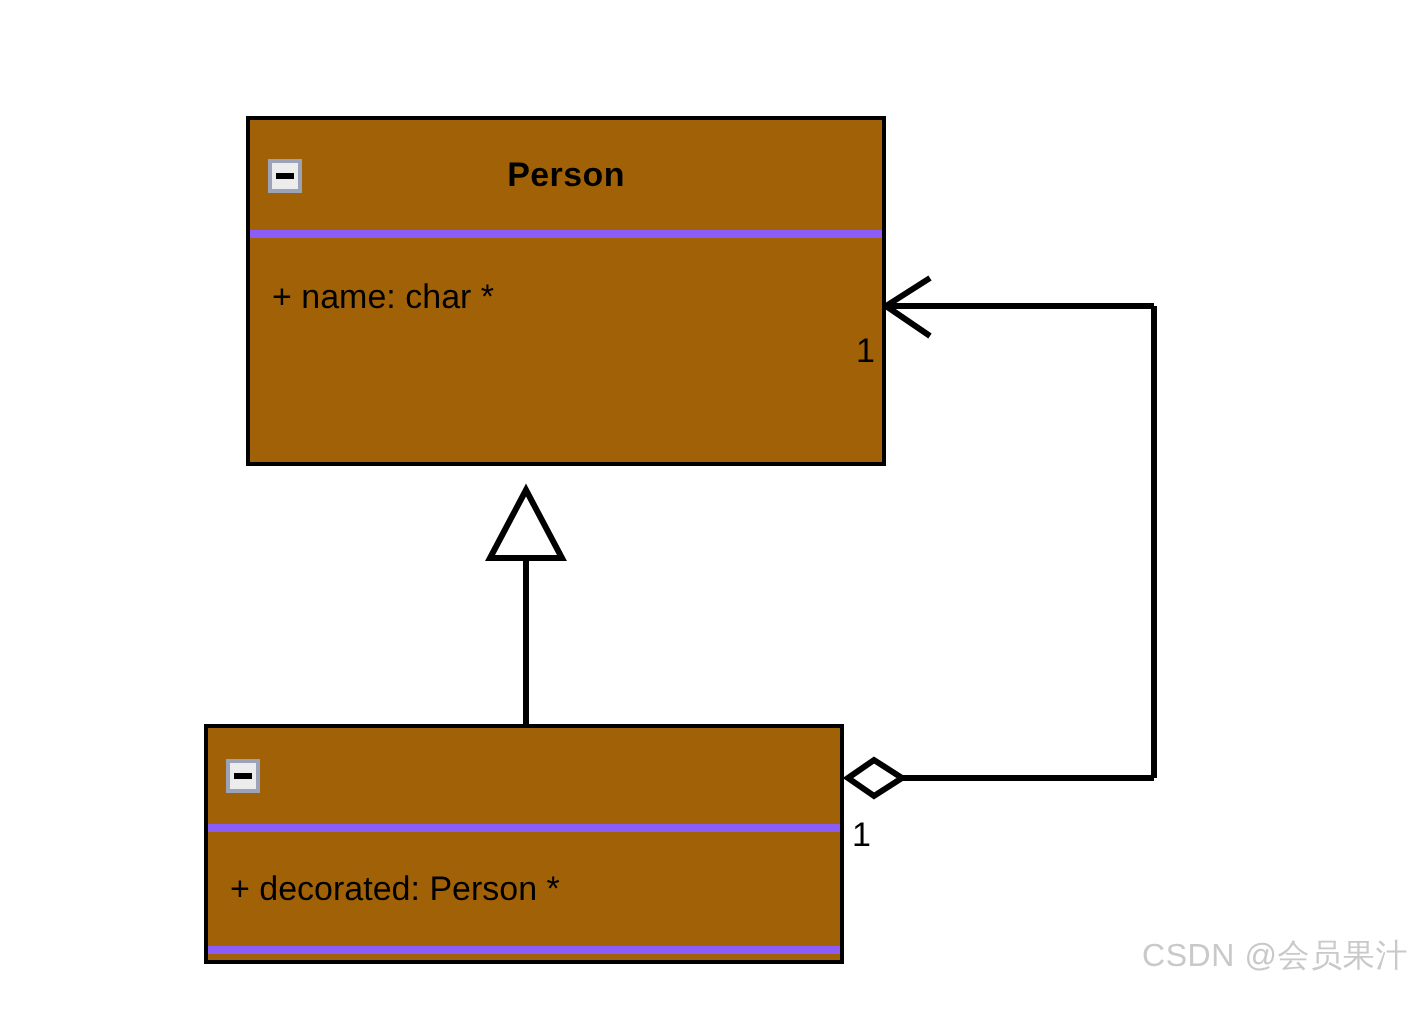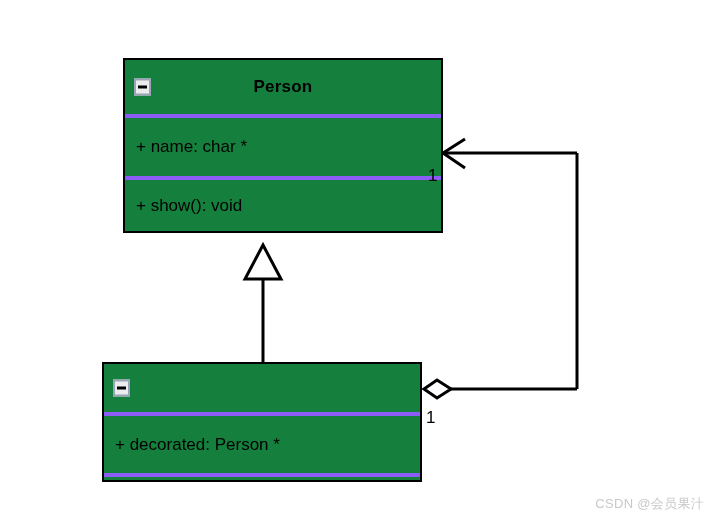--- a/index.html
+++ b/index.html
@@ -17,21 +17,21 @@
   }
   #canvas {
     position: absolute;
     inset: 0;
     width: 712px;
     height: 513px;
   }
   
   .uml-class {
     position: absolute;
-    background: #15803d;
+    background: #a16207;
     border: 2px solid #000000;
     box-sizing: border-box;
     display: flex;
     flex-direction: column;
   }
   .uml-compartment {
     position: relative;
     box-sizing: border-box;
   }
   .uml-compartment + .uml-compartment {
@@ -110,22 +110,22 @@
     color: #000000;
     user-select: none;
   }
   #mult-person { left: 428px; top: 166px; }
   #mult-decorate { left: 426px; top: 408px; }
 
   
   #watermark {
     position: absolute;
     right: 8px;
-    bottom: 0;
-    font-size: 13px;
+    bottom: 24px;
+    font-size: 16px;
     color: #c9c9c9;
     letter-spacing: 0.3px;
     user-select: none;
     white-space: nowrap;
   }
 </style>
 </head>
 <body>
 
 <svg id="canvas" viewBox="0 0 712 513" xmlns="http://www.w3.org/2000/svg">
@@ -153,23 +153,20 @@
 
   <div class="uml-compartment uml-title-compartment c0">
     <span class="collapse-icon"></span>
     <span class="uml-title">Person</span>
   </div>
 
   <div class="uml-compartment c1">
     <div class="uml-member">+ name: char *</div>
   </div>
 
-  <div class="uml-compartment c2">
-    <div class="uml-member">+ show(): void</div>
-  </div>
 </div>
 
 <div class="uml-class" id="class-decorate">
 
   <div class="uml-compartment uml-title-compartment c0">
     <span class="collapse-icon"></span>
   </div>
 
   <div class="uml-compartment c1">
     <div class="uml-member">+ decorated: Person *</div>

